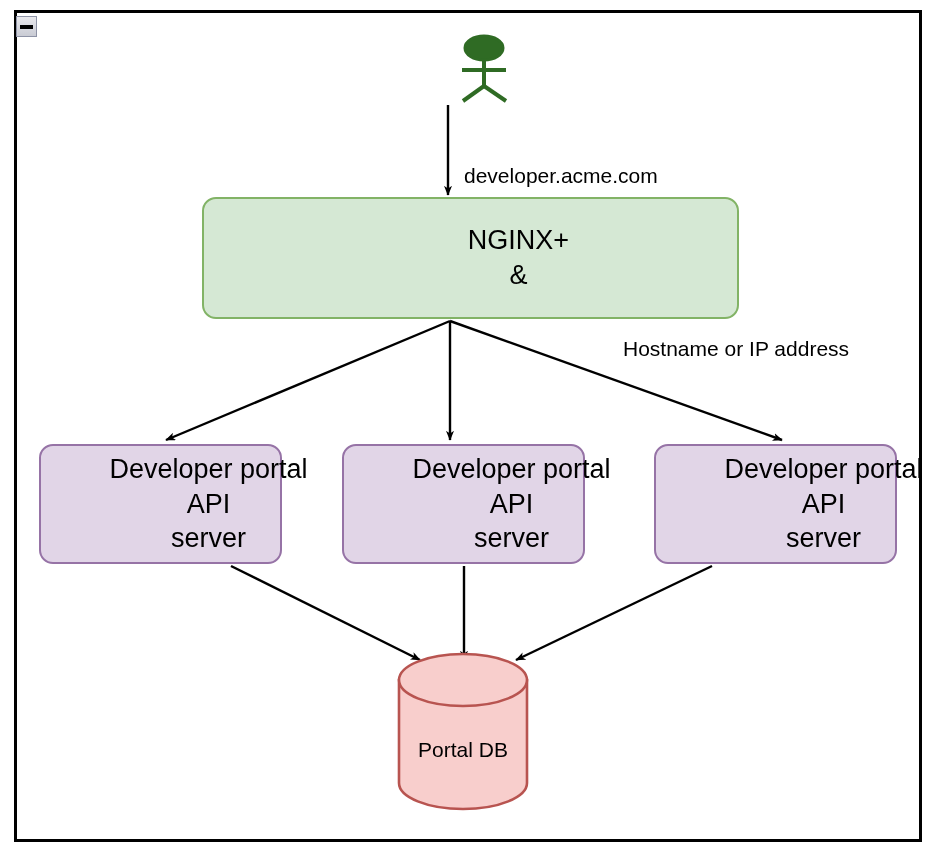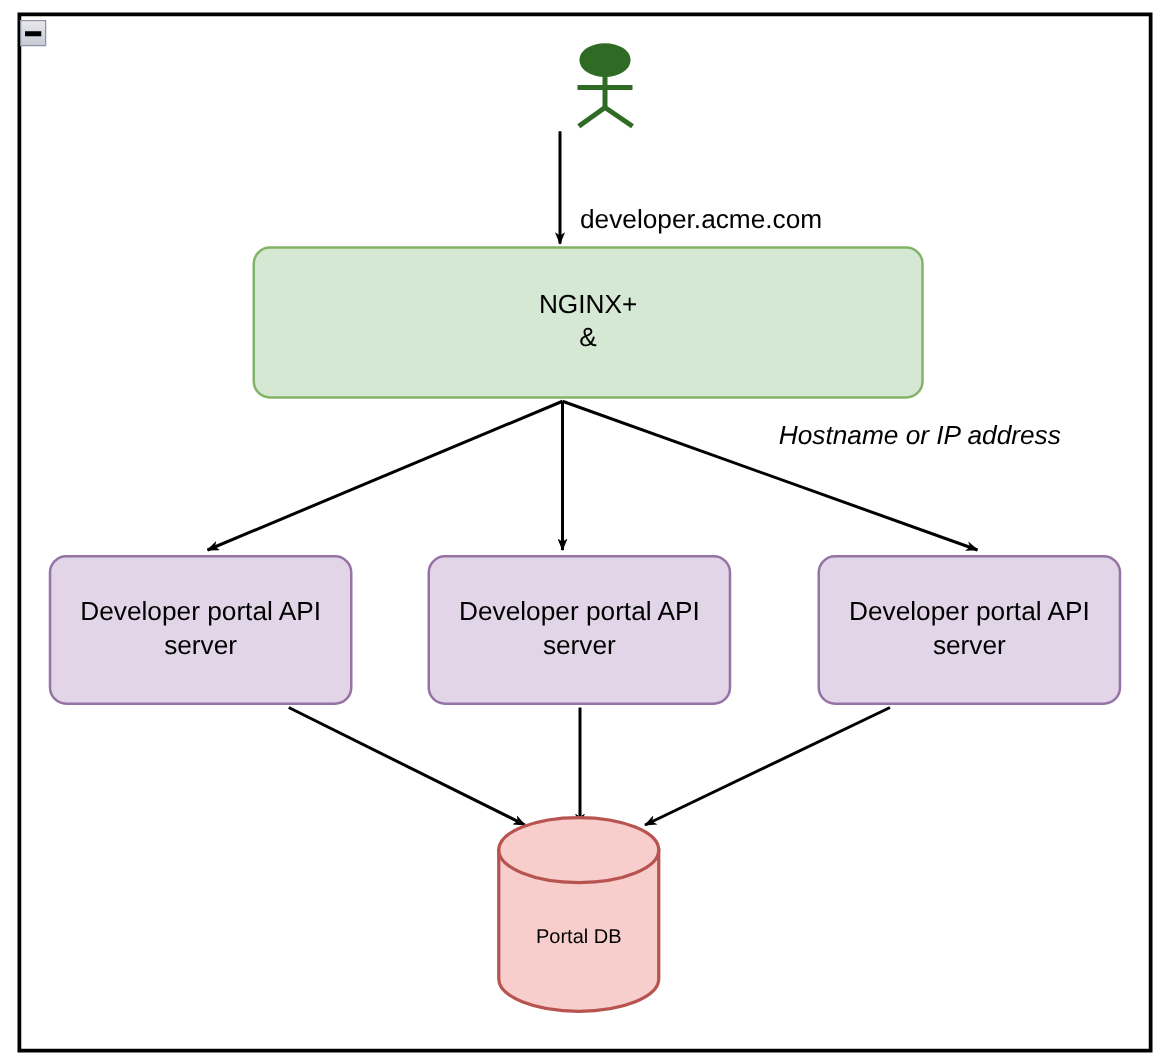--- a/index.html
+++ b/index.html
@@ -82,22 +82,22 @@
   .box-green {
     background: #d5e8d4;
     border: 2px solid #82b366;
     border-radius: 14px;
   }
   .box-purple {
     background: #e1d5e7;
     border: 2px solid #9673a6;
     border-radius: 14px;
   }
-  .label-16 { font-size: 21px; }
-  .label-db { font-size: 16px; text-align: center; }
+  .label-16 { font-size: 27px; margin-left: 48px; }
+  .label-db { font-size: 21px; text-align: center; }
 </style>
 </head>
 <body>
 
 <div id="canvas-frame">
 
   <div id="diagram-border"></div>
 
   <div id="collapse-button">
     <div class="bar"></div>
@@ -154,15 +154,15 @@
 
   <div class="box-node box-purple" style="left:654px; top:444px; width:243px; height:120px;"></div>
   <div class="node-label label-16" style="left:654px; top:444px; width:243px; height:120px; flex-direction:column;">
     <div>Developer portal API</div>
     <div>server</div>
   </div>
 
   <div class="node-label label-db" style="left:399px; top:730px; width:128px; height:40px;">Portal DB</div>
 
   <div class="edge-label" style="left:464px; top:148px;margin-top:16px;">developer.acme.com</div>
-  <div class="edge-label" style="left:623px; top:337px;font-style:italic;">Hostname or IP address</div>
+  <div class="edge-label" style="left:623px; top:337px;">Hostname or IP address</div>
 
 </div>
 
 </body></html>

